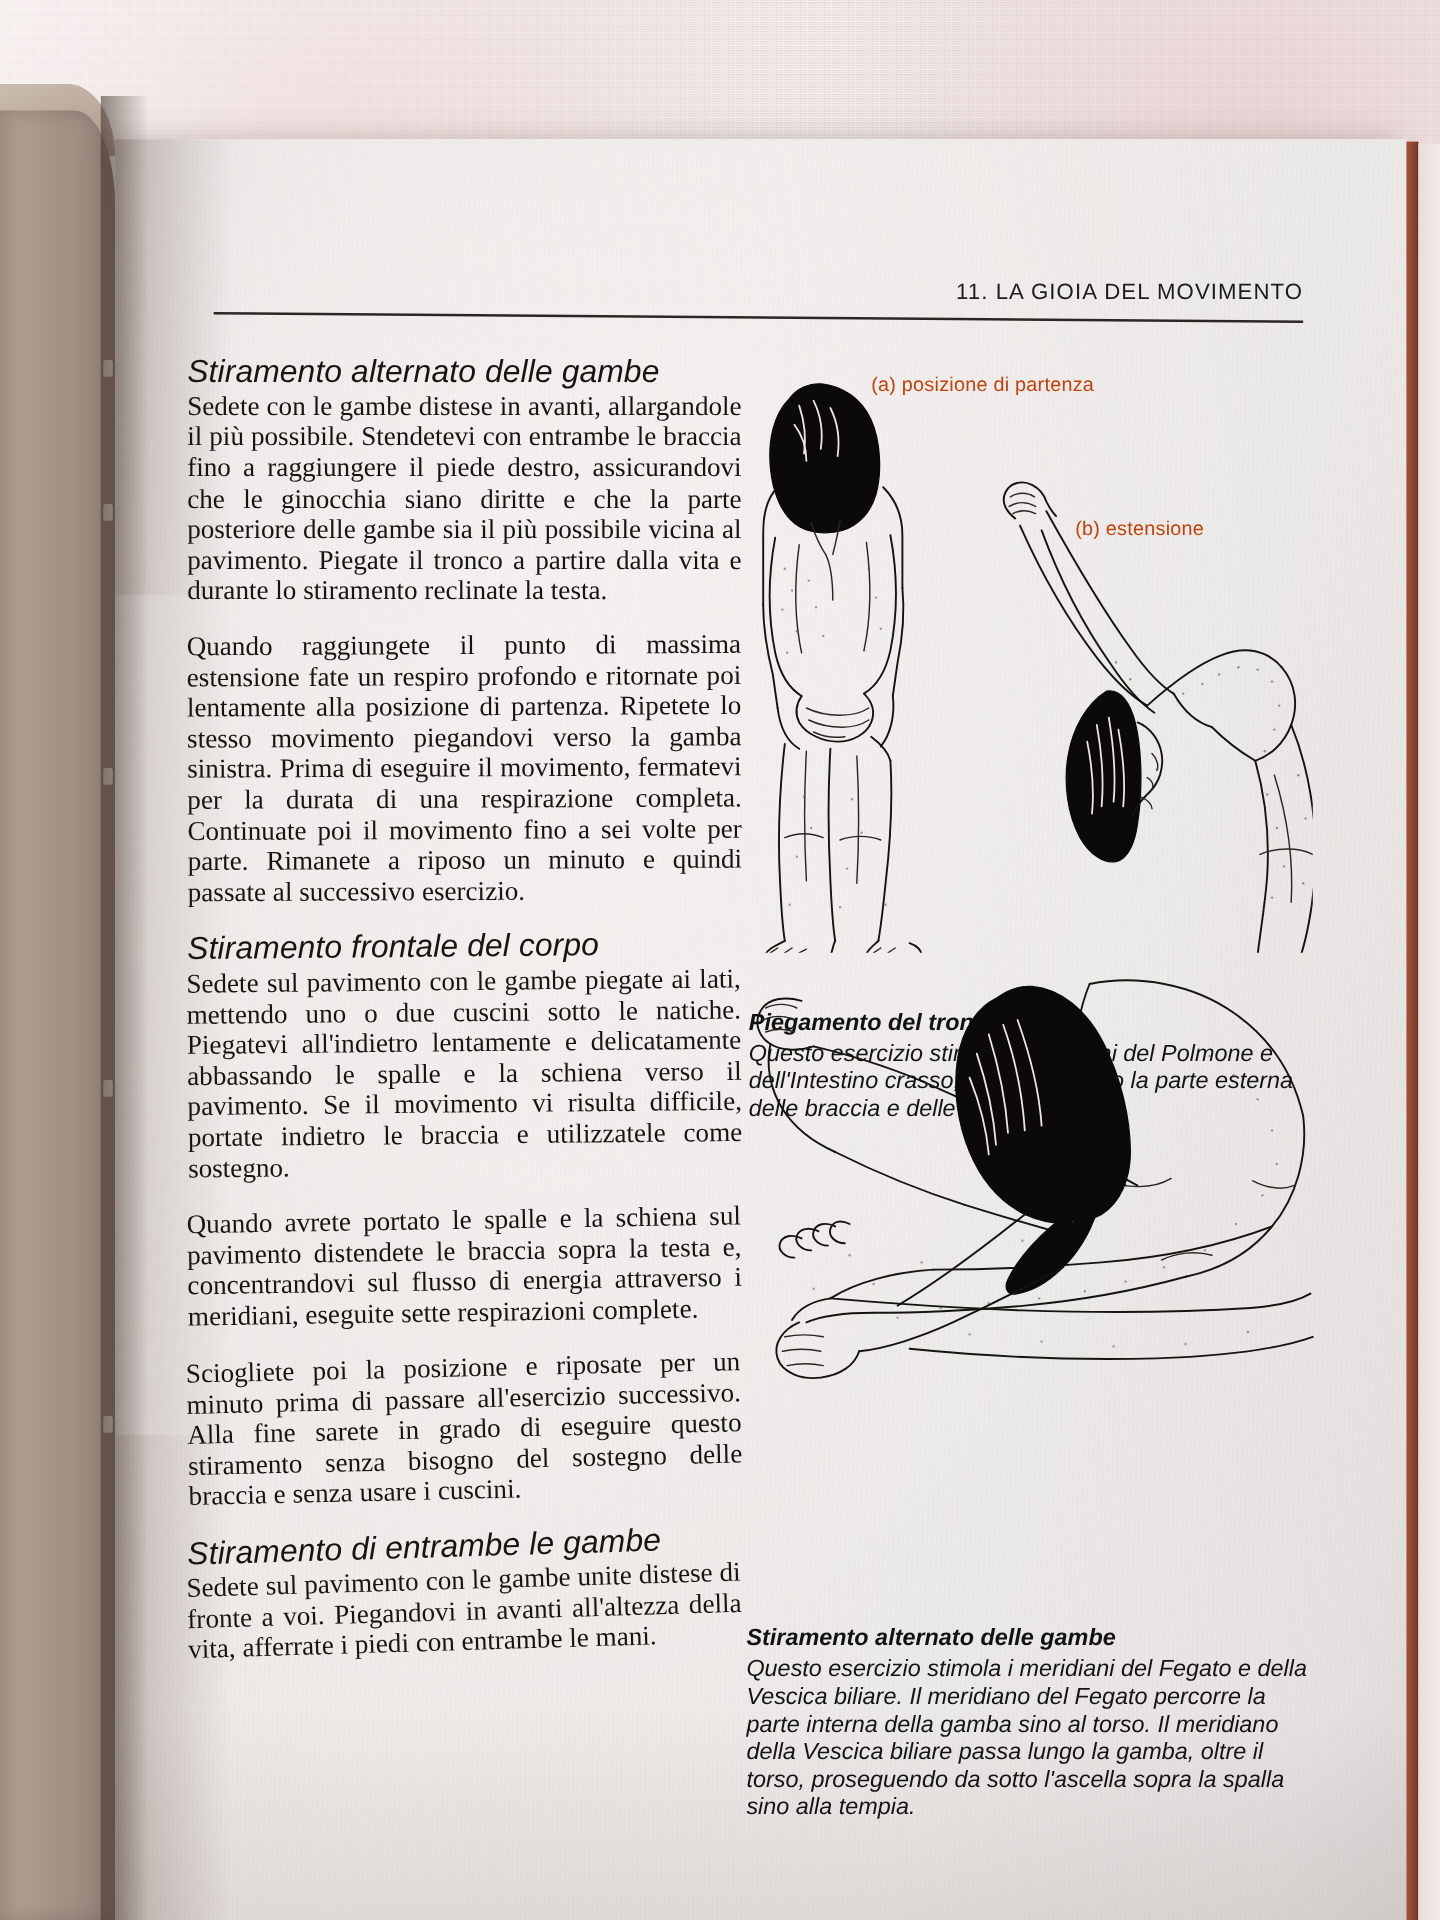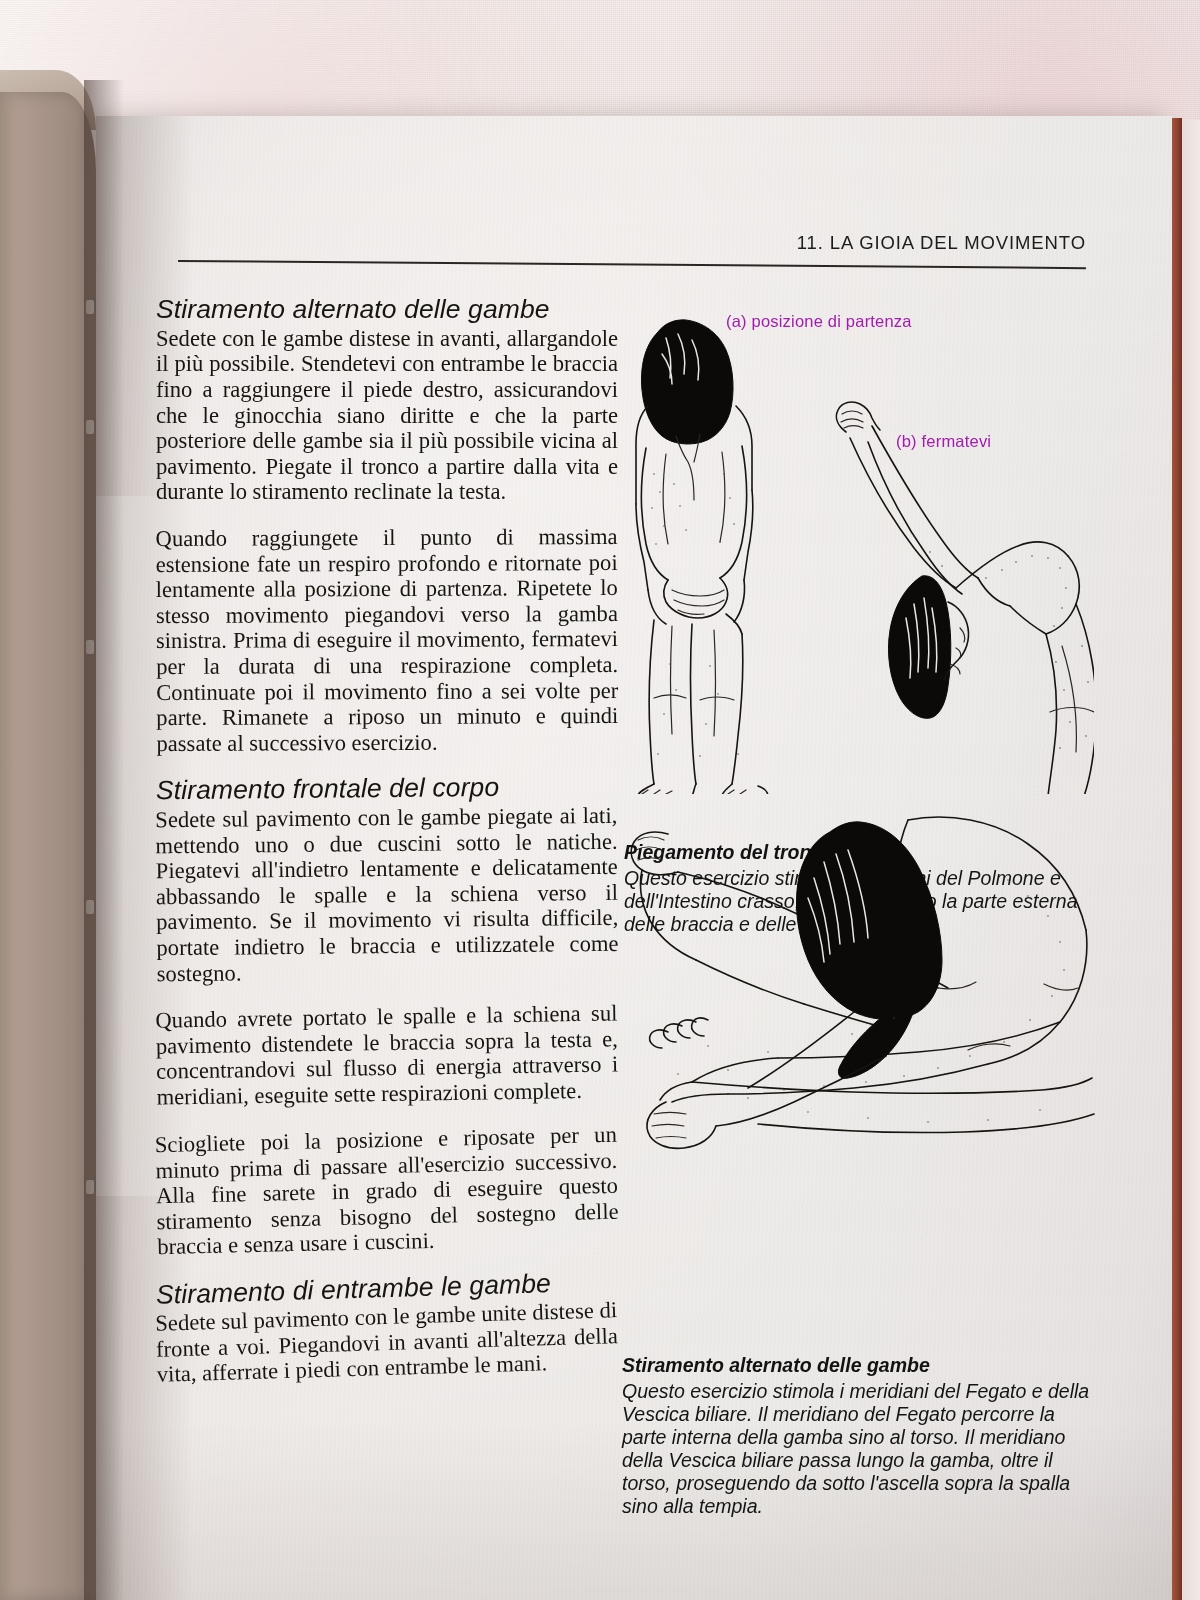--- a/index.html
+++ b/index.html
@@ -153,21 +153,21 @@
     font-size:19.5px;color:#121212;margin:0 0 3px 0;
   }
   .cap-body{
     font-family:"Liberation Sans", sans-serif;
     font-style:italic;font-weight:400;
     font-size:19.5px;line-height:23px;color:#141414;margin:0;
   }
   .fig-label{
     position:absolute;
     font-family:"Liberation Sans", sans-serif;
-    font-size:16.5px;color:#a21caf;letter-spacing:.2px;
+    font-size:16.5px;color:#c2410c;letter-spacing:.2px;
   }
 
   .folio{
     position:absolute;left:0;top:1330px;width:1076px;text-align:center;
     font-family:"Liberation Serif", serif;font-size:23px;color:#26231f;
   }
 
   
   .fig{position:absolute;}
   #fig-top{left:518px;top:178px;width:480px;height:500px;}
@@ -235,21 +235,21 @@
         <p class="cap-body">Questo esercizio stimola i meridiani del Polmone e dell'Intestino crasso, che percorrono la parte esterna delle braccia e delle gambe.</p>
       </div>
 
       <div style="position:absolute;left:2px;top:1060px;width:470px;">
         <p class="cap-title">Stiramento alternato delle gambe</p>
         <p class="cap-body">Questo esercizio stimola i meridiani del Fegato e della Vescica biliare. Il meridiano del Fegato percorre la parte interna della gamba sino al torso. Il meridiano della Vescica biliare passa lungo la gamba, oltre il torso, proseguendo da sotto l'ascella sopra la spalla sino alla tempia.</p>
       </div>
     </div>
 
     <span class="fig-label" style="left:630px;top:196px;">(a) posizione di partenza</span>
-    <span class="fig-label" style="left:800px;top:316px;">(b) fermatevi</span>
+    <span class="fig-label" style="left:800px;top:316px;">(b) estensione</span>
 
     <div class="fig" id="fig-top">
       <svg viewBox="0 0 480 500" xmlns="http://www.w3.org/2000/svg">
 
         <g>
 
           <path class="hair" d="M44 38 C30 52 26 74 28 96 C30 118 38 134 48 142
                                  C58 150 74 152 88 148 C102 144 112 132 116 118
                                  C121 100 120 74 112 56 C104 38 88 28 72 26 C60 25 50 30 44 38 Z"></path>
           <path class="hairlight" d="M52 44 C56 56 58 70 56 84"></path>

